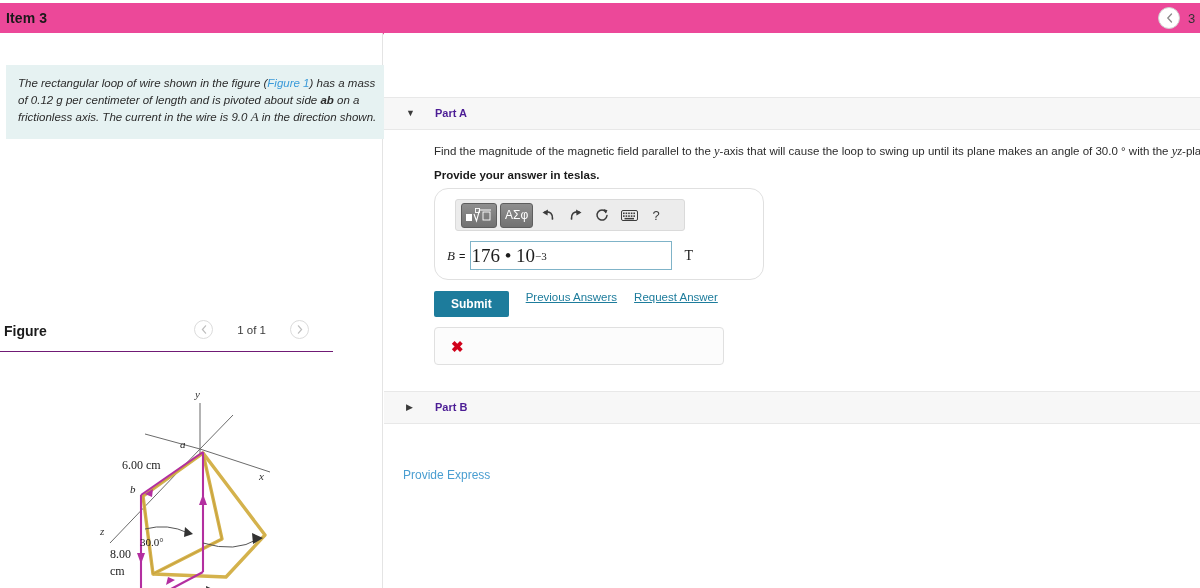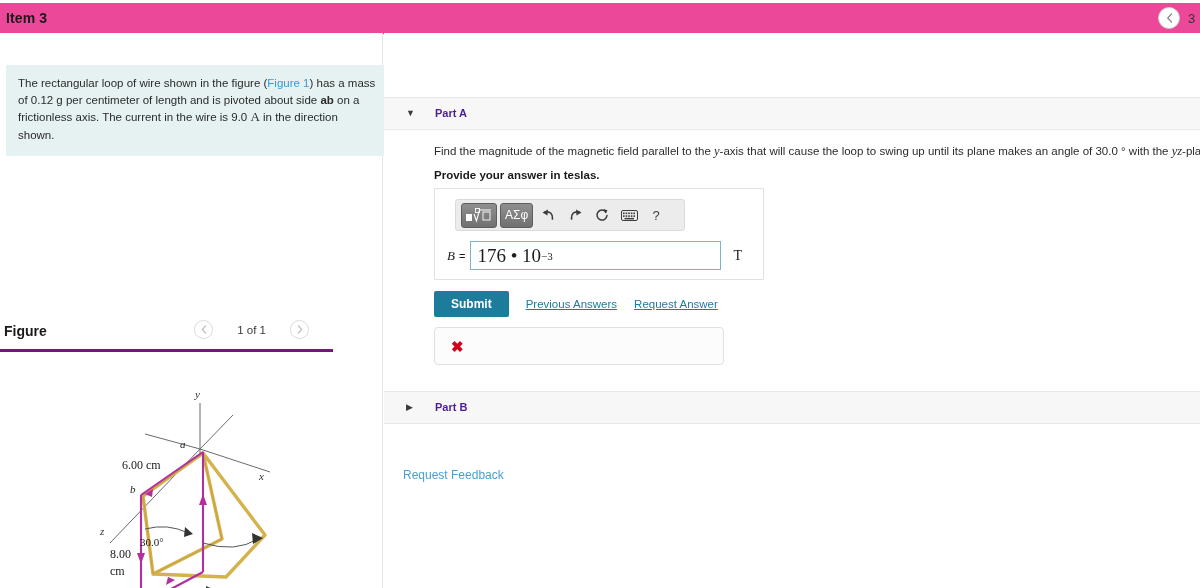--- a/index.html
+++ b/index.html
@@ -42,30 +42,30 @@
     position: absolute; left: 0; top: 33px;
     width: 383px; height: 555px;
     background: #ffffff;
     border-right: 1px solid #e4e4e4;
   }
   .statement {
     position: absolute; left: 6px; top: 32px;
     width: 383px;
     background: #e6f2f2;
     padding: 10px 12px 12px 12px;
-    font-size: 11.5px; line-height: 1.45; color: #2b2b2b;
+    font-size: 11.5px; line-height: 1.45; color: #2b2b2b; font-style: italic;
   }
   .statement .blue-link { color: #3a9ad9; }
   .statement b { font-weight: bold; }
   .statement .unit { font-family: "Liberation Serif", serif; font-size: 13px; }
 
   .figure-head {
     position: absolute; left: 0; top: 281px;
     width: 333px; height: 38px;
-    border-bottom: 3px solid #701a75;
+    border-bottom: 1px solid #701a75;
   }
   .figure-title {
     position: absolute; left: 4px; top: 9px;
     font-size: 14px; font-weight: bold; color: #1a1a1a;
   }
   .fig-nav {
     position: absolute; right: 24px; top: 6px;
     display: flex; align-items: center; gap: 24px;
   }
   .fig-circ {
@@ -112,21 +112,21 @@
   }
   .question i { font-family: "Liberation Serif", serif; font-style: italic; font-size: 12.5px; }
   .express {
     position: absolute; left: 50px; top: 136px;
     font-size: 11.5px; font-weight: bold; color: #1a1a1a;
   }
 
   .answer-box {
     position: absolute; left: 50px; top: 155px;
     width: 330px; height: 92px;
-    border: 1px solid #e0e0e0; border-radius: 1px;
+    border: 1px solid #e0e0e0; border-radius: 14px;
     background: #fff;
   }
   .mathbar {
     position: absolute; left: 20px; top: 10px;
     width: 230px; height: 32px;
     background: #ececec; border: 1px solid #dadada; border-radius: 3px;
     display: flex; align-items: center; gap: 3px; padding-left: 5px;
   }
   .mb-btn {
     height: 25px; min-width: 32px;
@@ -144,34 +144,34 @@
   .answer-row {
     position: absolute; left: 12px; top: 52px;
     display: flex; align-items: center;
   }
   .b-label {
     font-family: "Liberation Serif", serif; font-style: italic;
     font-size: 13px; color: #1a1a1a; margin-right: 4px;
   }
   .b-eq { font-size: 11px; color: #1a1a1a; margin-right: 5px; }
   .ans-input {
-    width: 251px; height: 29px;
+    width: 202px; height: 29px;
     border: 1px solid #7fb3c8; background: #fff;
-    display: flex; align-items: center; padding-left: 6px;
+    display: flex; align-items: center; 
     font-family: "Liberation Serif", serif; font-size: 19px; color: #1c1c1c;
   }
   .ans-input sup { font-size: 11px; vertical-align: super; }
   .t-unit {
     margin-left: 12px;
     font-family: "Liberation Serif", serif; font-size: 14px; color: #1a1a1a;
   }
 
   .submit-row {
     position: absolute; left: 50px; top: 258px;
-    display: flex; align-items: center; gap: 17px;
+    display: flex; align-items: flex-start; gap: 17px;
   }
   .submit-btn {
     background: #1d7c9c; color: #fff;
     font-size: 12px; font-weight: bold;
     padding: 6px 17px; border: none; border-radius: 2px;
     cursor: pointer;
   }
   .tlink {
     font-size: 11.5px; color: #1d7c9c;
     text-decoration: underline; cursor: pointer;
@@ -362,14 +362,14 @@
 
   <div class="feedback-banner">
     <span class="x-mark">✖</span>
   </div>
 
   <div class="part-header b">
     <span class="caret">▶</span>
     <span class="part-label">Part B</span>
   </div>
 
-  <div class="provide-feedback">Request Feedback</div>
+  <div class="provide-feedback">Provide Express</div>
 </div>
 
 </body></html>

